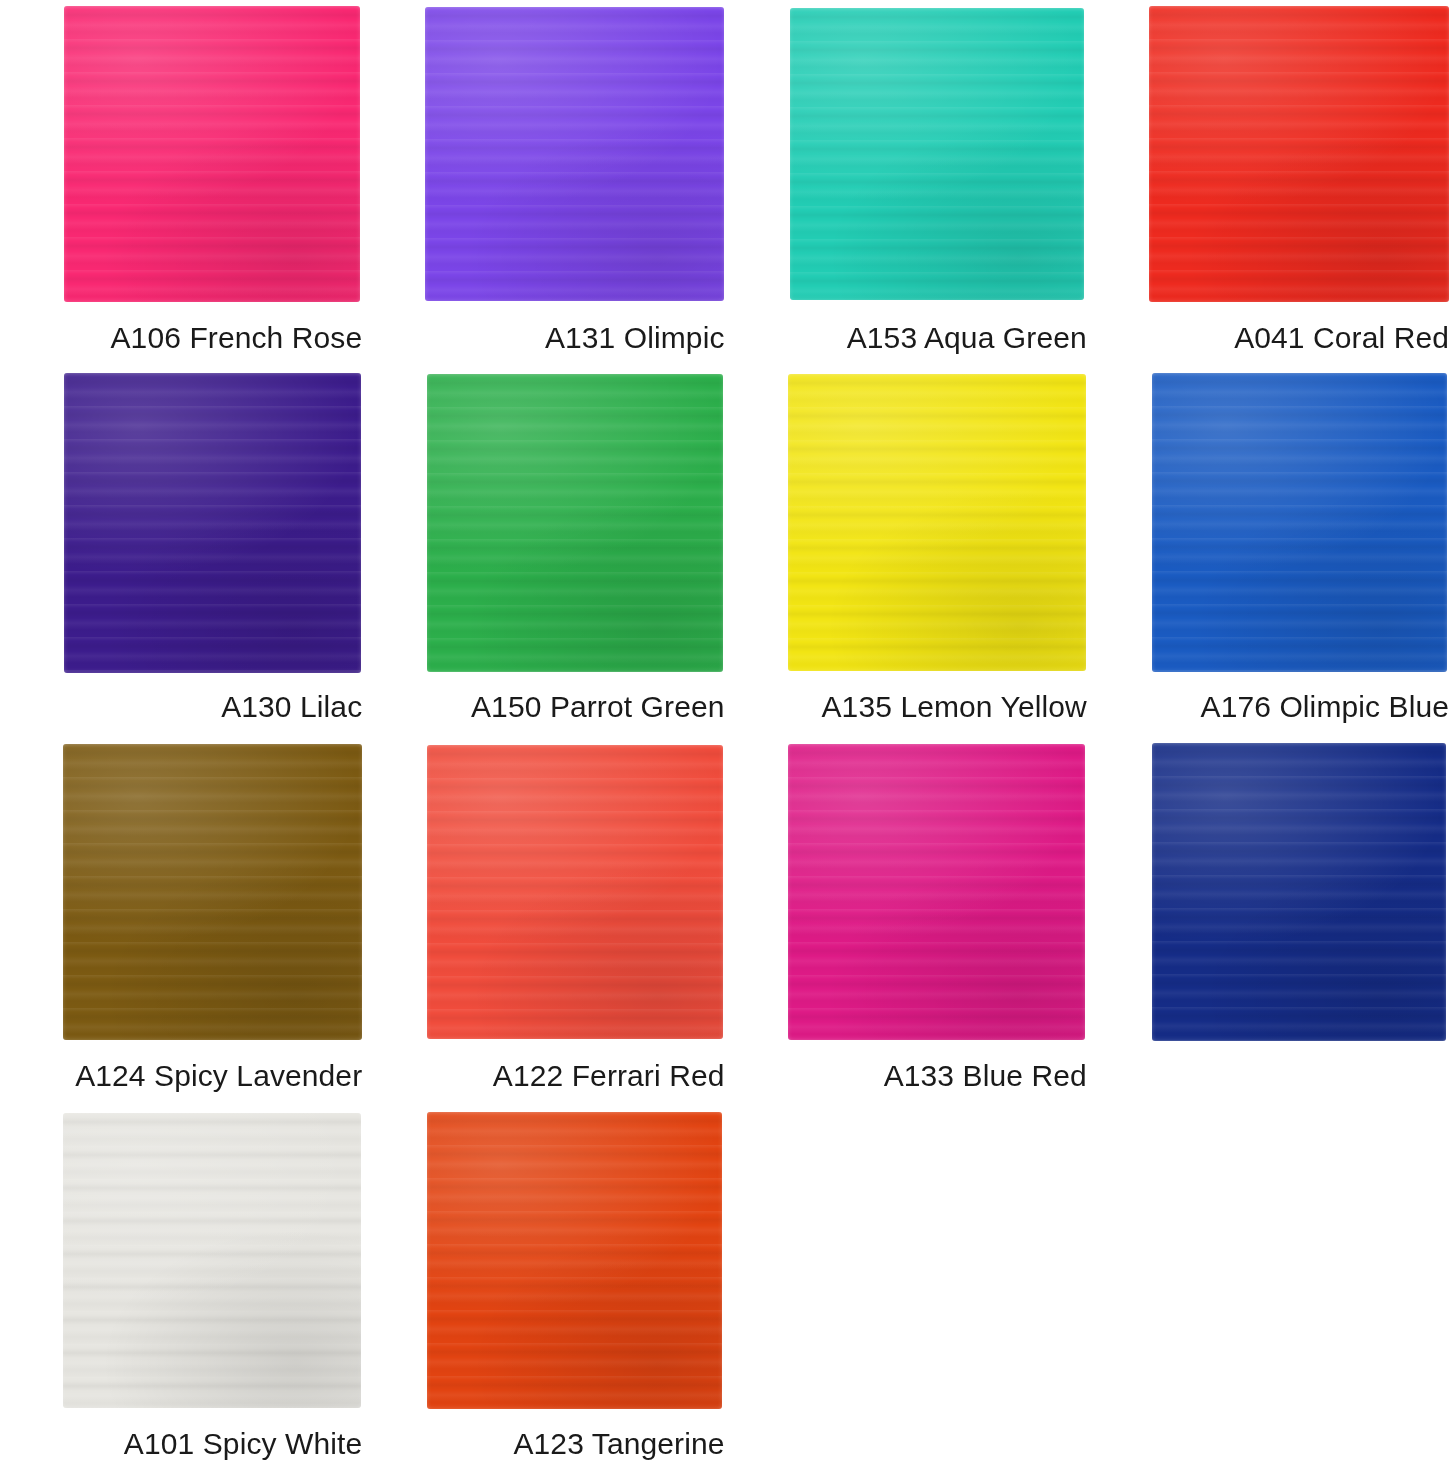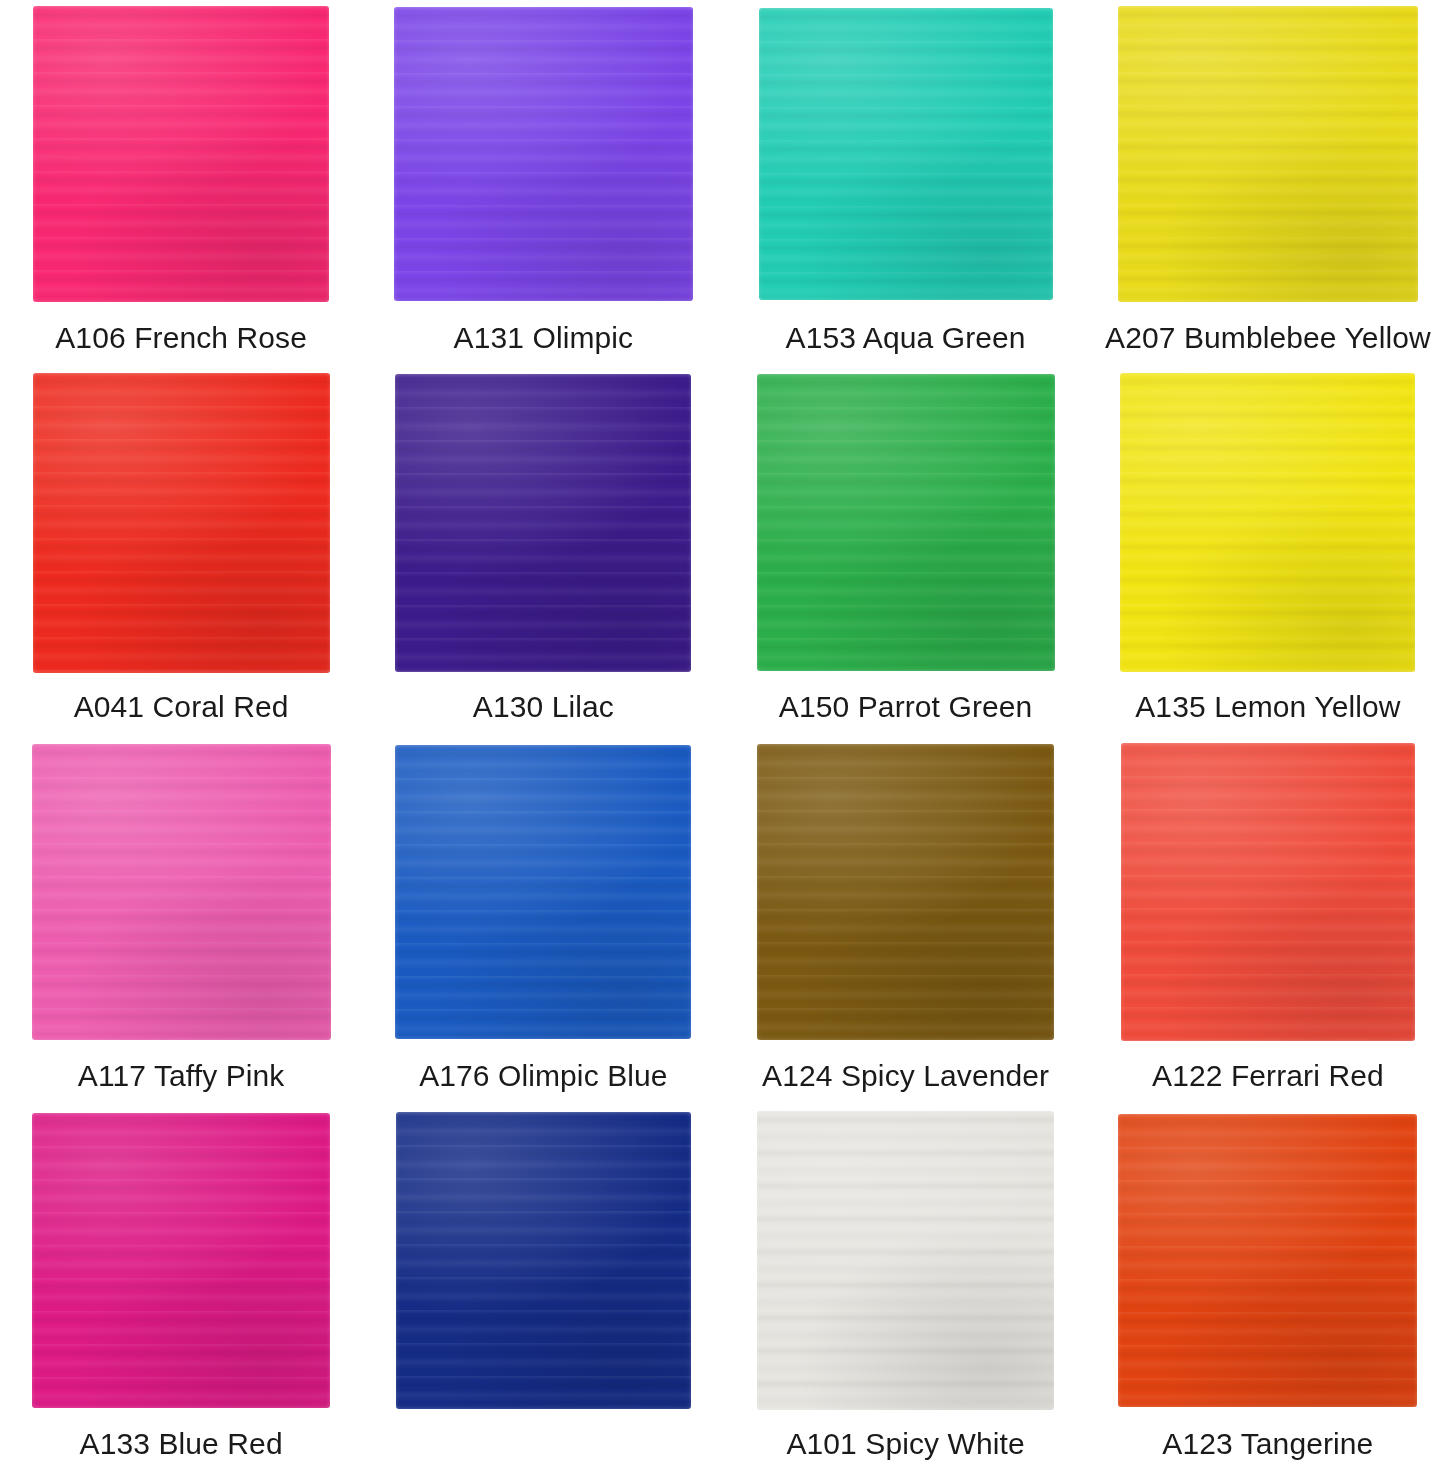--- a/index.html
+++ b/index.html
@@ -26,21 +26,21 @@
     grid-template-rows: repeat(4, 1fr);
     width: 1449px;
     height: 1475px;
     column-gap: 0px;
     row-gap: 0px;
   }
   .cell {
     position: relative;
     display: flex;
     flex-direction: column;
-    align-items: center;
+    align-items: flex-end;
     justify-content: flex-start;
     box-sizing: border-box;
     padding-top: 4px;
   }
   .swatch-wrap {
     position: relative;
     width: 300px;
     height: 300px;
     display: flex;
     align-items: center;
@@ -152,30 +152,20 @@
       <div class="swatch-wrap">
         <div class="swatch" style="background-color: rgb(34, 205, 180);">
           <div class="streaks"></div>
           <div class="sheen"></div>
           <div class="edge"></div>
         </div>
       </div>
       <div class="label">A153 Aqua Green</div>
     </div>
 
-    <div class="cell">
-      <div class="swatch-wrap">
-        <div class="swatch" style="background-color: rgb(233, 219, 27);">
-          <div class="streaks"></div>
-          <div class="sheen"></div>
-          <div class="edge"></div>
-        </div>
-      </div>
-      <div class="label">A207 Bumblebee Yellow</div>
-    </div>
 
     <div class="cell">
       <div class="swatch-wrap">
         <div class="swatch" style="background-color: rgb(238, 42, 31);">
           <div class="streaks"></div>
           <div class="sheen"></div>
           <div class="edge"></div>
         </div>
       </div>
       <div class="label">A041 Coral Red</div>
@@ -207,30 +197,20 @@
       <div class="swatch-wrap">
         <div class="swatch" style="background-color: rgb(242, 229, 19);">
           <div class="streaks"></div>
           <div class="sheen"></div>
           <div class="edge"></div>
         </div>
       </div>
       <div class="label">A135 Lemon Yellow</div>
     </div>
 
-    <div class="cell">
-      <div class="swatch-wrap">
-        <div class="swatch" style="background-color: rgb(238, 94, 176);">
-          <div class="streaks"></div>
-          <div class="sheen"></div>
-          <div class="edge"></div>
-        </div>
-      </div>
-      <div class="label">A117 Taffy Pink</div>
-    </div>
 
     <div class="cell">
       <div class="swatch-wrap">
         <div class="swatch" style="background-color: rgb(26, 91, 194);">
           <div class="streaks"></div>
           <div class="sheen"></div>
           <div class="edge"></div>
         </div>
       </div>
       <div class="label">A176 Olimpic Blue</div>

